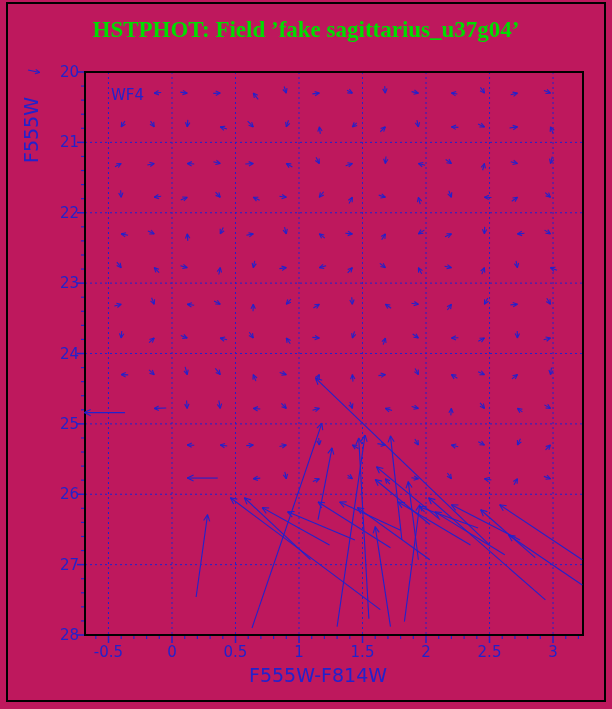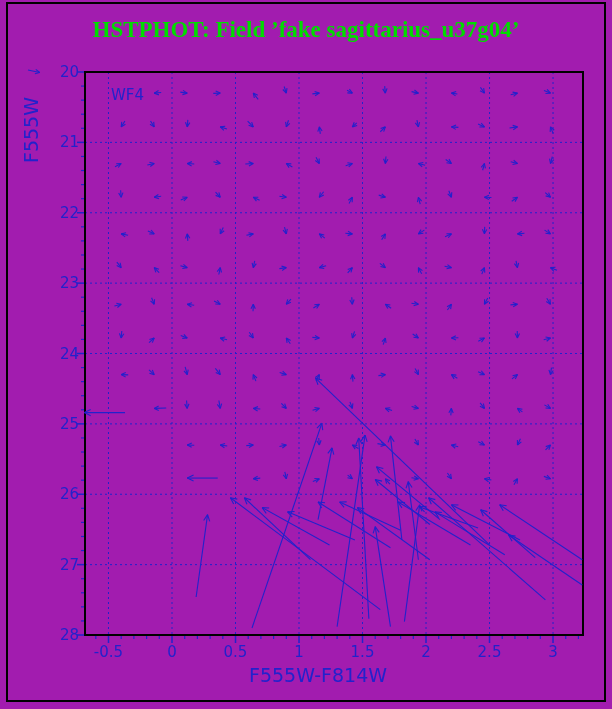--- a/index.html
+++ b/index.html
@@ -1,17 +1,17 @@
 <!DOCTYPE html>
 <html><head>
 <meta charset="utf-8">
 <style>
   html,body { margin:0; padding:0; background:#ffffff; }
   .page {
-    position:relative; width:612px; height:709px; background:#a21caf;
+    position:relative; width:612px; height:709px; background:#be185d;
     overflow:hidden; font-family:"DejaVu Sans", sans-serif;
   }
   .outer-border {
     position:absolute; left:6px; top:2px; width:596px; height:696px;
     border:2px solid #000000; pointer-events:none;
   }
   .plot-title {
     position:absolute; left:0; top:17px; width:612px; margin:0;
     text-align:center; color:#00dd00;
     font-family:"Liberation Serif", serif; font-weight:bold; font-size:23px;

